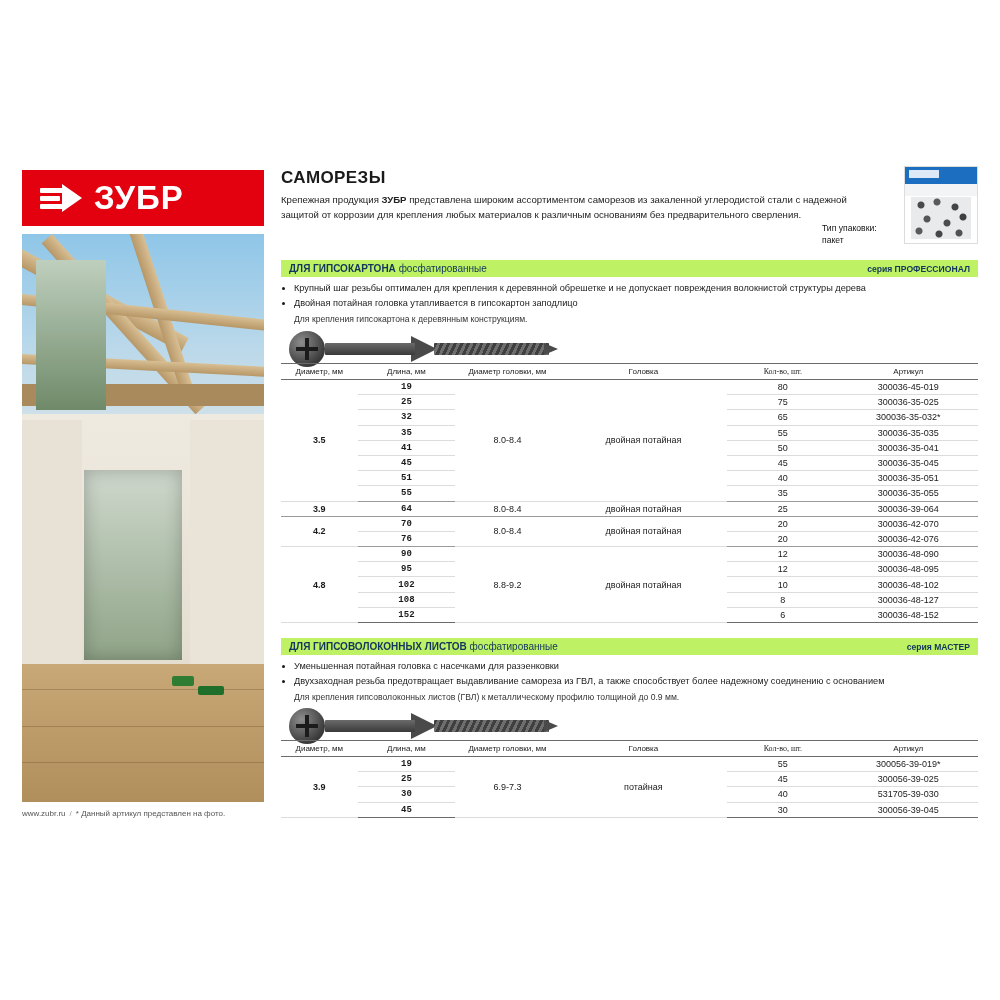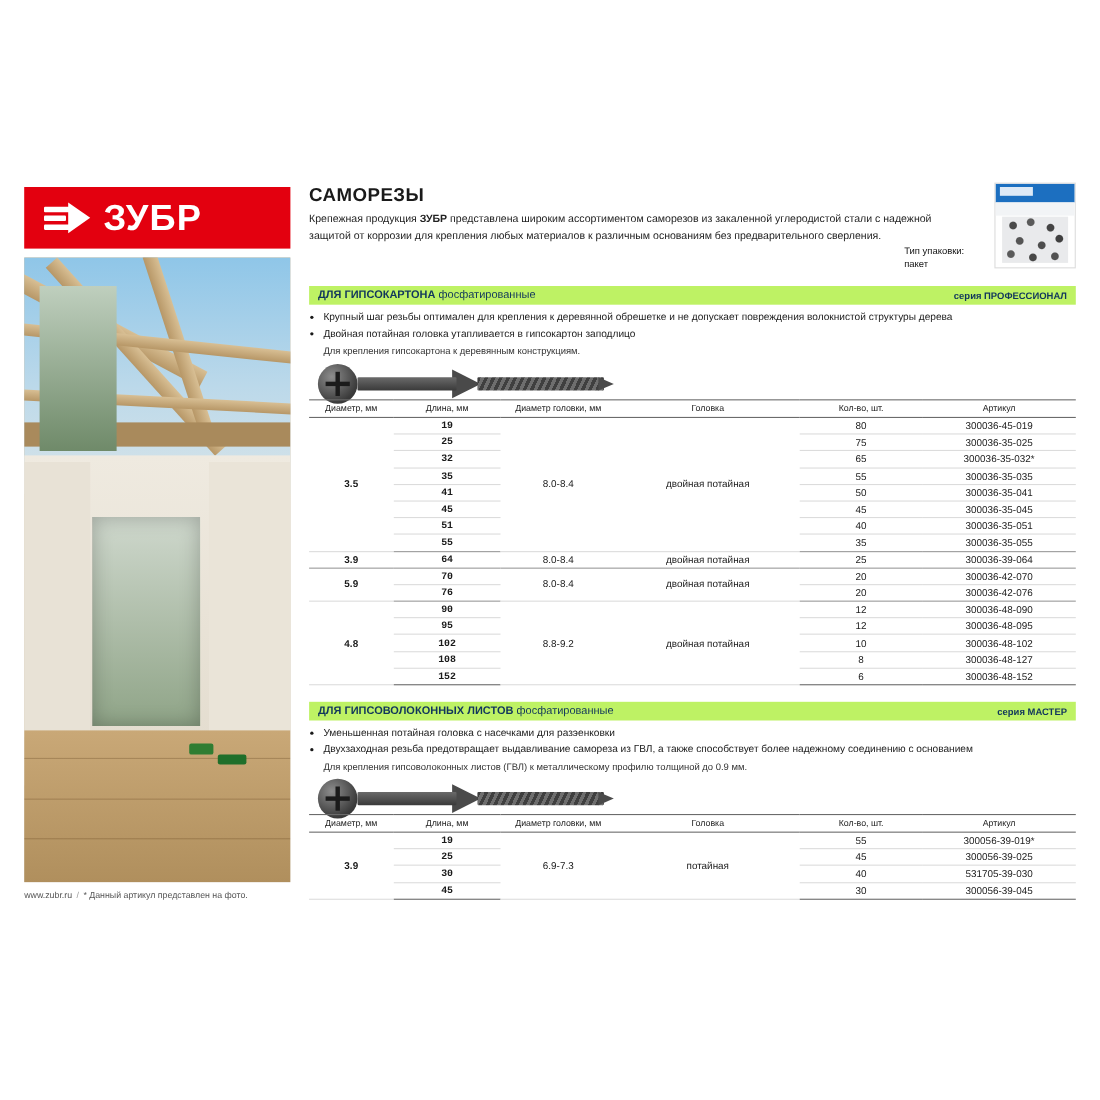--- a/index.html
+++ b/index.html
@@ -288,21 +288,21 @@
   table.spec td.group {
     font-weight: bold;
     border-bottom: 1px solid #dcdcdc;
   }
   table.spec tr.group-end td { border-bottom: 1px solid #9a9a9a; }
   table.spec tr:last-child td { border-bottom: 1px solid #6b6b6b; }
   .col-d   { width: 11%; }
   .col-l   { width: 14%; }
   .col-hd  { width: 15%; }
   .col-h   { width: 24%; }
-  .col-q   { width: 16%; }
+  .col-q   { width: 16%; font-family: Liberation Serif, serif; }
   .col-a   { width: 20%; }
 </style>
 </head>
 <body>
 
 <div class="page">
 
   <div class="left-col">
     <div class="logo-box">
       <div class="logo-arrow">
@@ -445,21 +445,21 @@
       <tr class="group-end">
         <td class="group">3.9</td>
         <td class="bold">64</td>
         <td>8.0-8.4</td>
         <td>двойная потайная</td>
         <td>25</td>
         <td>300036-39-064</td>
       </tr>
 
       <tr>
-        <td class="group" rowspan="2">5.9</td>
+        <td class="group" rowspan="2">4.2</td>
         <td class="bold">70</td>
         <td rowspan="2">8.0-8.4</td>
         <td rowspan="2">двойная потайная</td>
         <td>20</td>
         <td>300036-42-070</td>
       </tr>
       <tr class="group-end">
         <td class="bold">76</td>
         <td>20</td>
         <td>300036-42-076</td>

